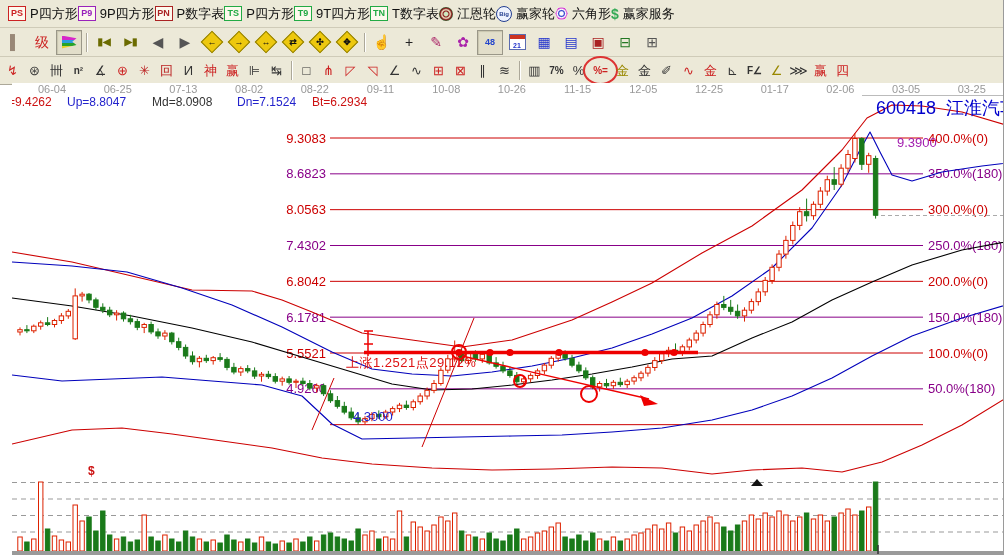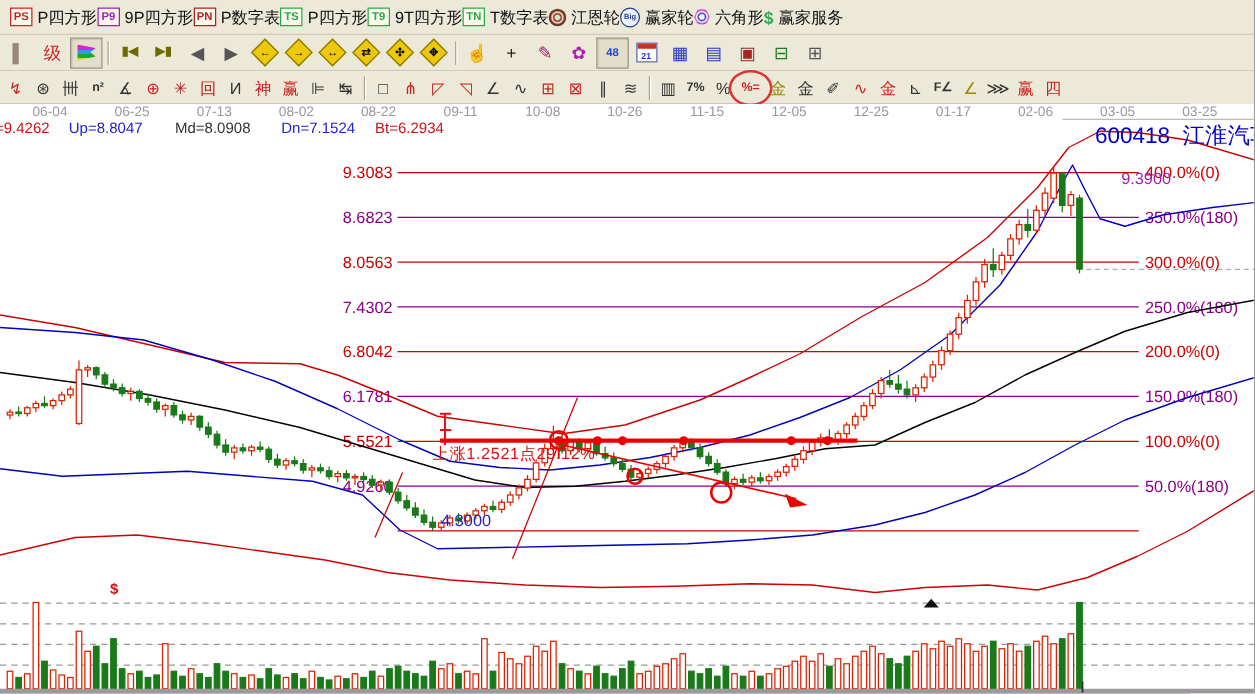--- a/index.html
+++ b/index.html
@@ -32,21 +32,21 @@
   .dia .a{position:relative;font-size:9px;color:#111;font-weight:bold}
   .ic-flag{width:15px;height:13px;background:linear-gradient(180deg,#d626c9 0 30%,#2a9de0 30% 55%,#27a32a 55% 80%,#e0d22a 80%);
            clip-path:polygon(0 0,100% 22%,72% 48%,100% 74%,0 100%)}
   .ic-cal{width:15px;height:14px;background:#fff;border:1px solid #5a6bb0;position:relative;
           font-size:7px;color:#2233cc;display:flex;align-items:flex-end;justify-content:center;font-weight:bold}
   .ic-cal::before{content:"";position:absolute;top:0;left:0;right:0;height:4px;background:#cc3322}
   .ic-num{font-size:9px;font-weight:bold;color:#2244cc;}
   .circled::after{content:"";position:absolute;top:-4px;left:-8px;right:-8px;bottom:-3px;
                   border:2px solid #dd3333;border-radius:50%;pointer-events:none}
   
-  #chart-wrap{position:absolute;left:0;top:83px;width:952px;height:472px;background:#a21caf}
+  #chart-wrap{position:absolute;left:12px;top:83px;width:952px;height:472px;background:#eab308}
   svg{font-family:"Liberation Sans",sans-serif}
   .ov{position:absolute;white-space:nowrap;pointer-events:none}
   #stock-title{left:876px;top:96px;color:#0000cc;font-size:18px}
   #hi-label{left:897px;top:135px;color:#a21caf;font-size:13px}
   #rise-label{left:346px;top:354px;color:#dd1111;font-size:13px;letter-spacing:.5px}
   #base-label{left:353px;top:409px;color:#2222cc;font-size:13px}
   #vol-dollar{left:88px;top:464px;color:#cc1111;font-size:12px;font-weight:bold}
 </style>
 </head>
 <body>

